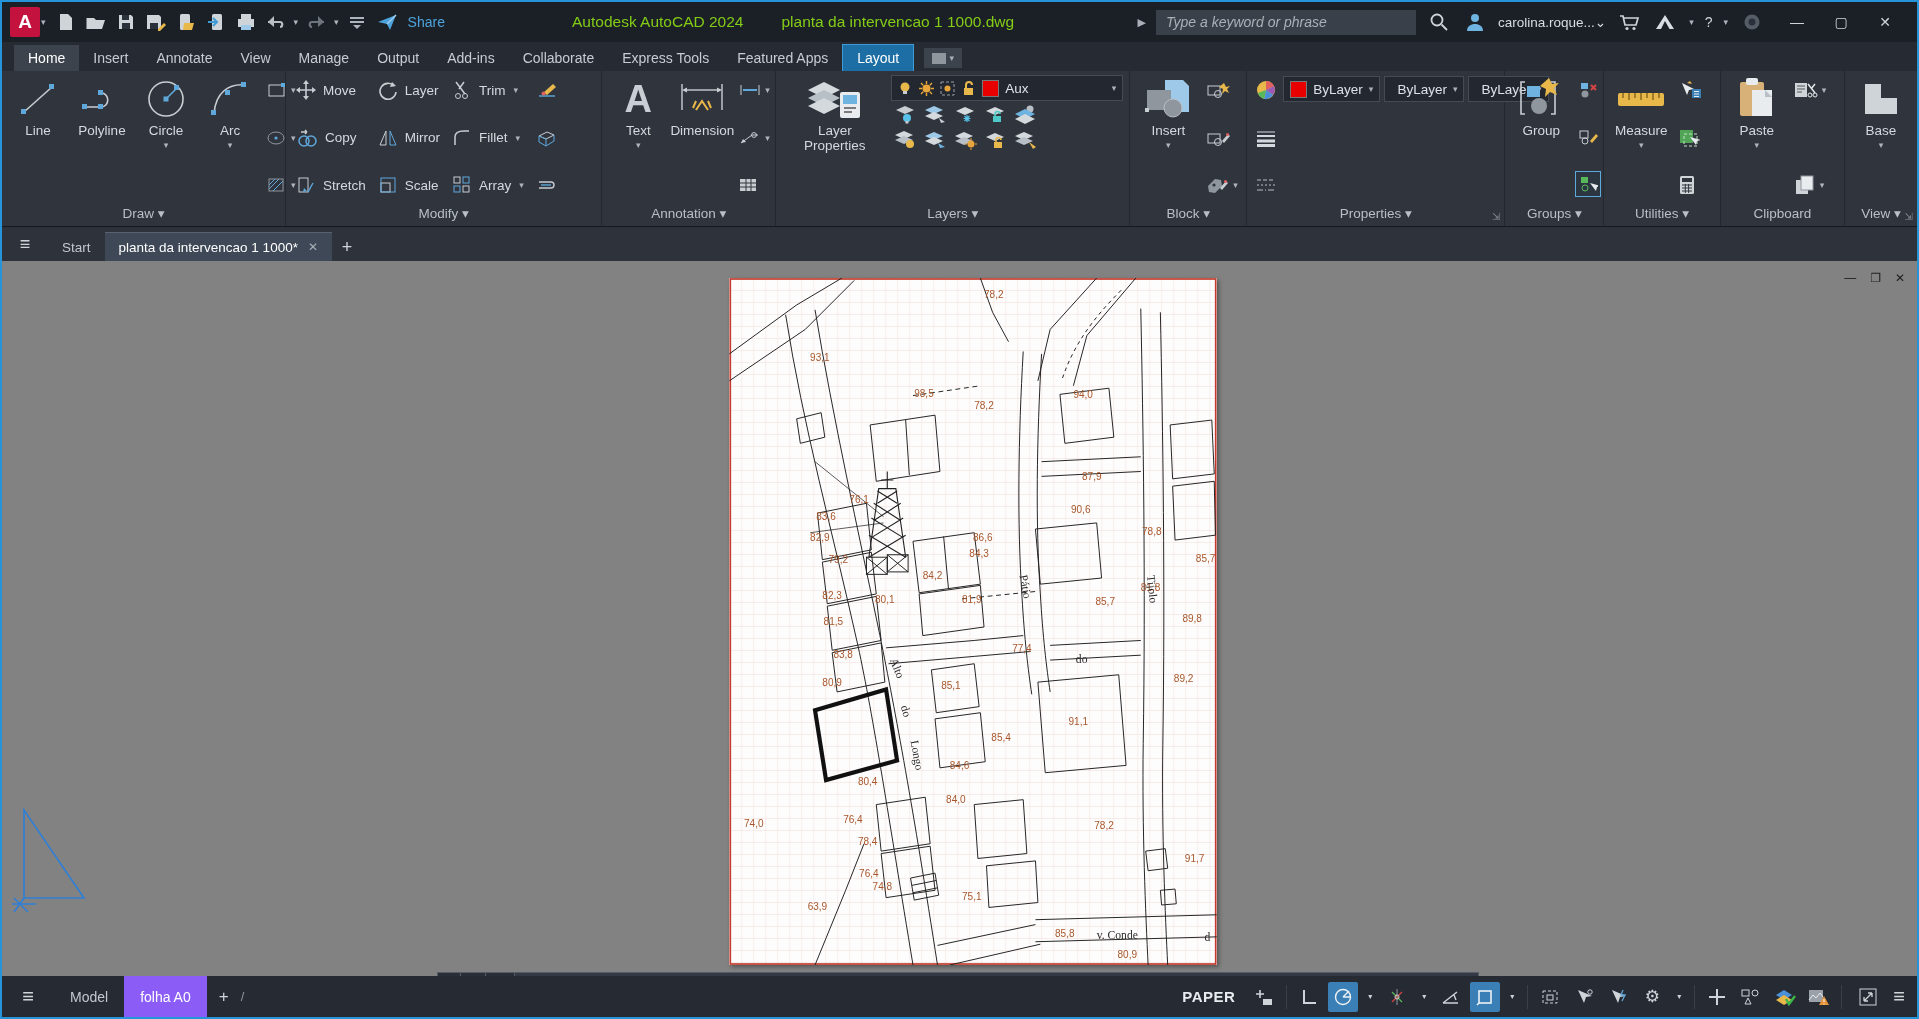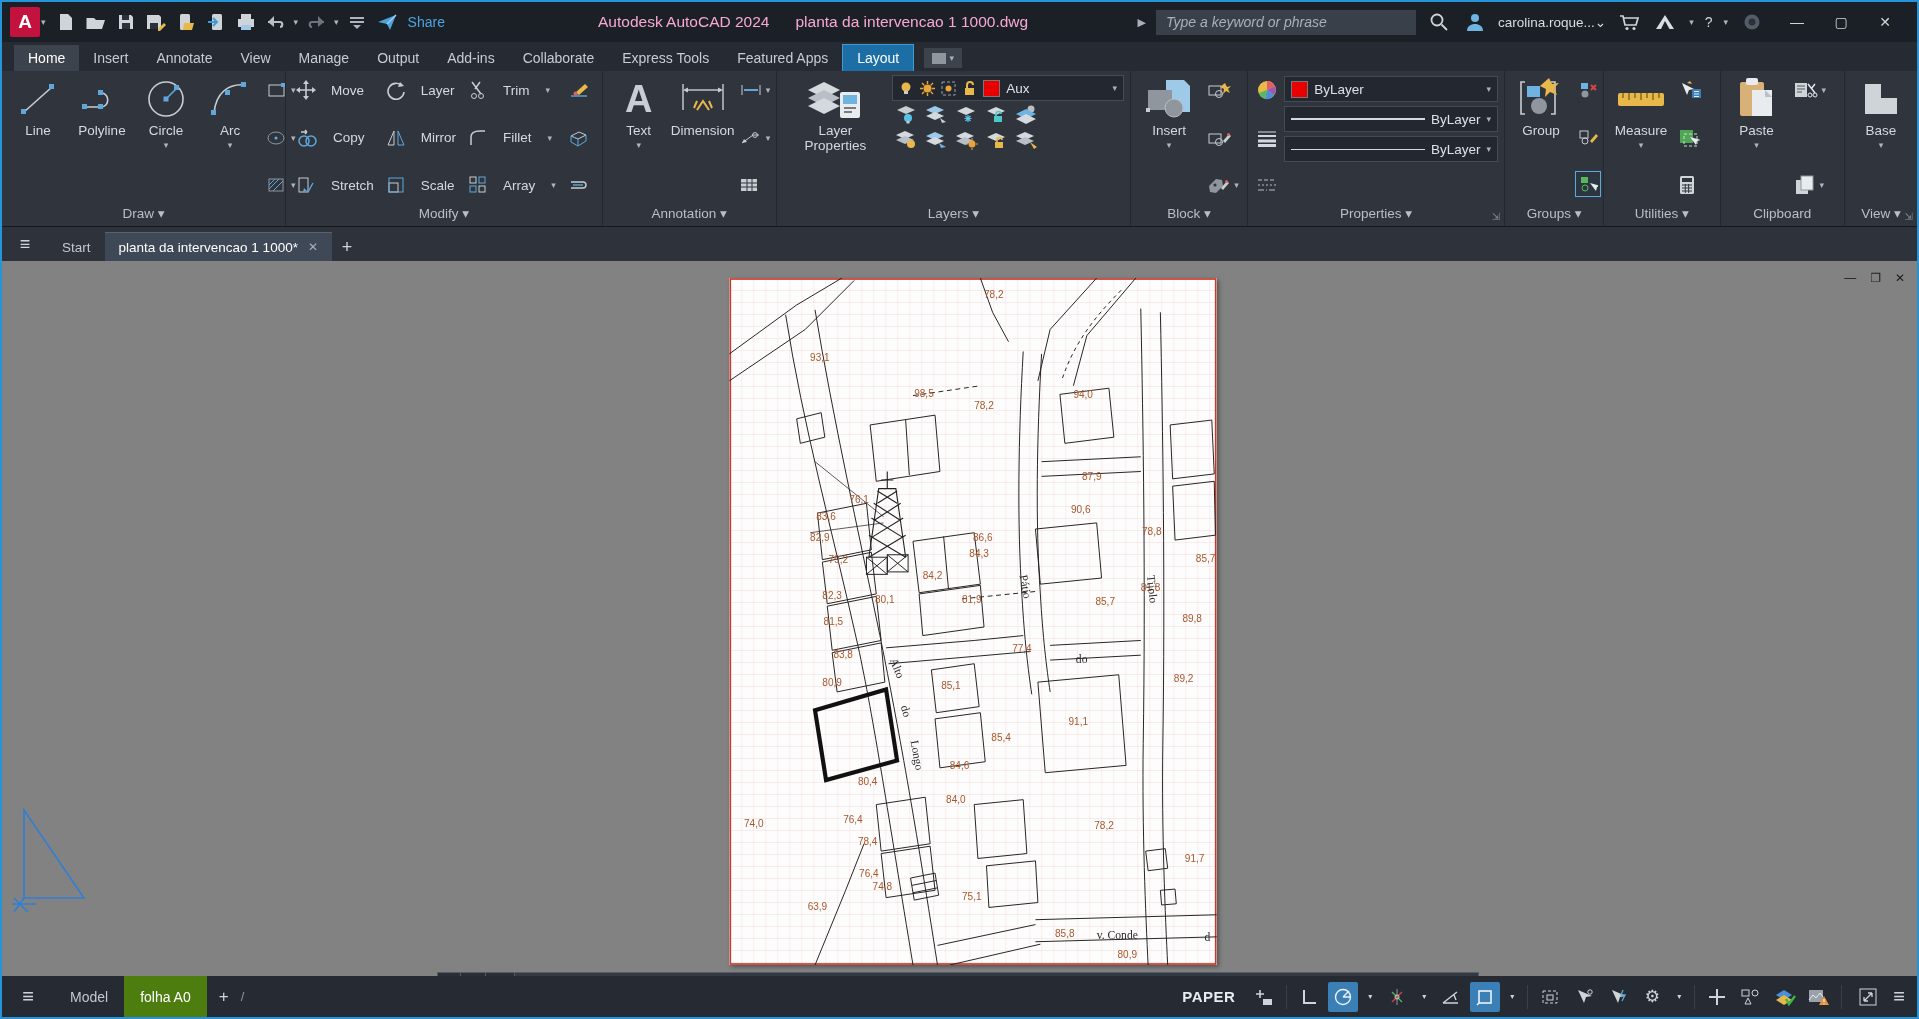--- a/index.html
+++ b/index.html
@@ -8,22 +8,22 @@
     display:flex;flex-direction:column;}
   
   .titlebar{height:40px;background:#1b2027;display:flex;align-items:center;color:#d9dde2;flex:0 0 auto;}
   .alogo{width:30px;height:30px;margin-left:8px;background:#c4123f;color:#fff;font-weight:bold;
     font-size:19px;display:flex;align-items:center;justify-content:center;border-radius:2px;}
   .qat{display:flex;align-items:center;gap:4px;margin-left:6px;}
   .qicon{width:26px;height:26px;display:flex;align-items:center;justify-content:center;}
   .qicon svg{display:block;}
   .caret{color:#aeb4bb;font-size:9px;margin:0 1px;}
   .share{color:#4da3dd;font-size:14px;margin-left:4px;}
-  .tb-title{position:absolute;left:596px;top:0;height:40px;display:flex;align-items:center;
-    font-size:15.5px;color:#f9a8d4;gap:26px;}
+  .tb-title{position:absolute;left:570px;top:0;height:40px;display:flex;align-items:center;
+    font-size:15.5px;color:#84cc16;gap:38px;}
   .tb-right{margin-left:auto;display:flex;align-items:center;gap:10px;padding-right:10px;}
   .searchbox{width:250px;height:25px;background:#3a4049;color:#aab0b8;font-style:italic;
     font-size:14px;display:flex;align-items:center;padding-left:10px;}
   .winctl{display:flex;align-items:center;gap:0;}
   .winbtn{width:44px;height:40px;display:flex;align-items:center;justify-content:center;
     color:#cfd4d9;font-size:14px;}
   
   .ribbontabs{height:29px;background:#262b33;display:flex;align-items:flex-end;padding-left:12px;flex:0 0 auto;}
   .rtab{padding:5px 14px;font-size:14px;color:#c6ccd2;cursor:default;}
   .rtab.selected{background:#3c434d;color:#fff;margin-top:17px;}
@@ -36,21 +36,21 @@
   .panel{display:flex;flex-direction:column;border-right:1px solid #23272e;}
   .pbody{flex:1;display:flex;padding:4px 6px 0 6px;gap:4px;}
   .pfoot{height:26px;display:flex;align-items:center;justify-content:center;gap:6px;
     color:#b9bfc6;font-size:13.5px;position:relative;}
   .pfoot .dl{position:absolute;right:4px;bottom:4px;color:#8b929a;font-size:10px;}
   .bigbtn{display:flex;flex-direction:column;align-items:center;justify-content:flex-start;
     min-width:52px;padding:2px 4px;color:#d4d9de;font-size:13.5px;gap:2px;}
   .bigbtn .ic{height:44px;display:flex;align-items:center;justify-content:center;}
   .bigbtn .lbl{line-height:15px;text-align:center;}
   .medcol{display:flex;flex-direction:column;justify-content:space-between;padding:2px 0;}
-  .medbtn{display:flex;align-items:center;gap:15px;height:26px;color:#d4d9de;font-size:13.5px;padding:0 4px;}
+  .medbtn{display:flex;align-items:center;gap:7px;height:26px;color:#d4d9de;font-size:13.5px;padding:0 4px;}
   .minicol{display:flex;flex-direction:column;justify-content:space-between;padding:3px 0;}
   .minibtn{display:flex;align-items:center;gap:2px;height:24px;padding:0 2px;}
   .combo{background:#232830;border:1px solid #454b54;height:24px;display:flex;align-items:center;
     color:#dde1e6;font-size:13.5px;padding:0 6px;gap:6px;}
   .combo .dd{margin-left:auto;color:#aab0b8;font-size:9px;}
   .swatch{width:15px;height:15px;background:#e80000;border:1px solid #777;}
   .lwline{flex:1;height:2px;background:#d4d9de;}
   .ltline{flex:1;height:1px;background:#d4d9de;}
   .layergrid{display:grid;grid-template-columns:repeat(5,30px);grid-auto-rows:26px;align-items:center;justify-items:center;}
   
@@ -76,21 +76,21 @@
   .cmd-x{width:24px;background:#2a2f37;border:1px solid #565c66;border-left:none;display:flex;
     align-items:center;justify-content:center;color:#b9bfc6;font-size:12px;}
   .cmd-tool{width:28px;background:#2a2f37;border:1px solid #565c66;border-left:none;display:flex;
     align-items:center;justify-content:center;}
   .cmd-input{flex:1;background:#333945;border:1px solid #565c66;border-left:none;display:flex;
     align-items:center;gap:8px;padding:0 8px;color:#9aa0a6;}
   
   .statusbar{height:41px;background:#262b33;display:flex;align-items:center;flex:0 0 auto;color:#cfd4d9;}
   .sb-menu{width:52px;display:flex;align-items:center;justify-content:center;font-size:20px;}
   .sb-tab{padding:0 16px;height:41px;display:flex;align-items:center;font-size:14px;color:#c2c8ce;}
-  .sb-tab.active{background:#4d7c0f;color:#fff;}
+  .sb-tab.active{background:#8b5cf6;color:#fff;}
   .sb-plus{width:34px;text-align:center;font-size:17px;}
   .sb-right{margin-left:auto;display:flex;align-items:center;height:41px;}
   .paperlbl{font-size:15px;font-weight:bold;color:#e8ecf0;padding:0 12px;letter-spacing:.5px;}
   .sicon{min-width:30px;height:30px;margin:0 2px;display:flex;align-items:center;justify-content:center;gap:2px;}
   .sicon.on{background:#3a7fb5;border-radius:2px;}
   .sicon .dd{font-size:8px;color:#cfd4d9;}
   .sb-sep{width:1px;height:24px;background:#3a4049;margin:0 5px;}
   .sb-expand{margin:0 6px;}
   .sb-ham{font-size:20px;margin:0 12px 0 4px;}
   svg{shape-rendering:geometricPrecision;}
@@ -640,21 +640,21 @@
               </svg>
             </div>
           <div class="minibtn">
               <svg width="22" height="16">
                 <path d="M2 3h18" stroke="#b9bfc6" stroke-dasharray="4 2"></path>
                 <path d="M2 8h18" stroke="#b9bfc6" stroke-dasharray="2 2"></path>
                 <path d="M2 13h18" stroke="#b9bfc6" stroke-dasharray="6 2 1 2"></path>
               </svg>
             </div>
         </div>
-        <div style="display:flex;flex-direction:column;gap:4px;flex:1;padding-top:1px;">
+        <div style="display:flex;flex-direction:row;gap:4px;flex:1;padding-top:1px;">
           <div class="combo">
             <span class="swatch" style="background: rgb(232, 0, 0);"></span>
             <span>ByLayer</span>
             <span class="dd">▾</span>
           </div>
           <div class="combo">
             <span class="lwline"></span>
             <span>ByLayer</span>
             <span class="dd">▾</span>
           </div>

